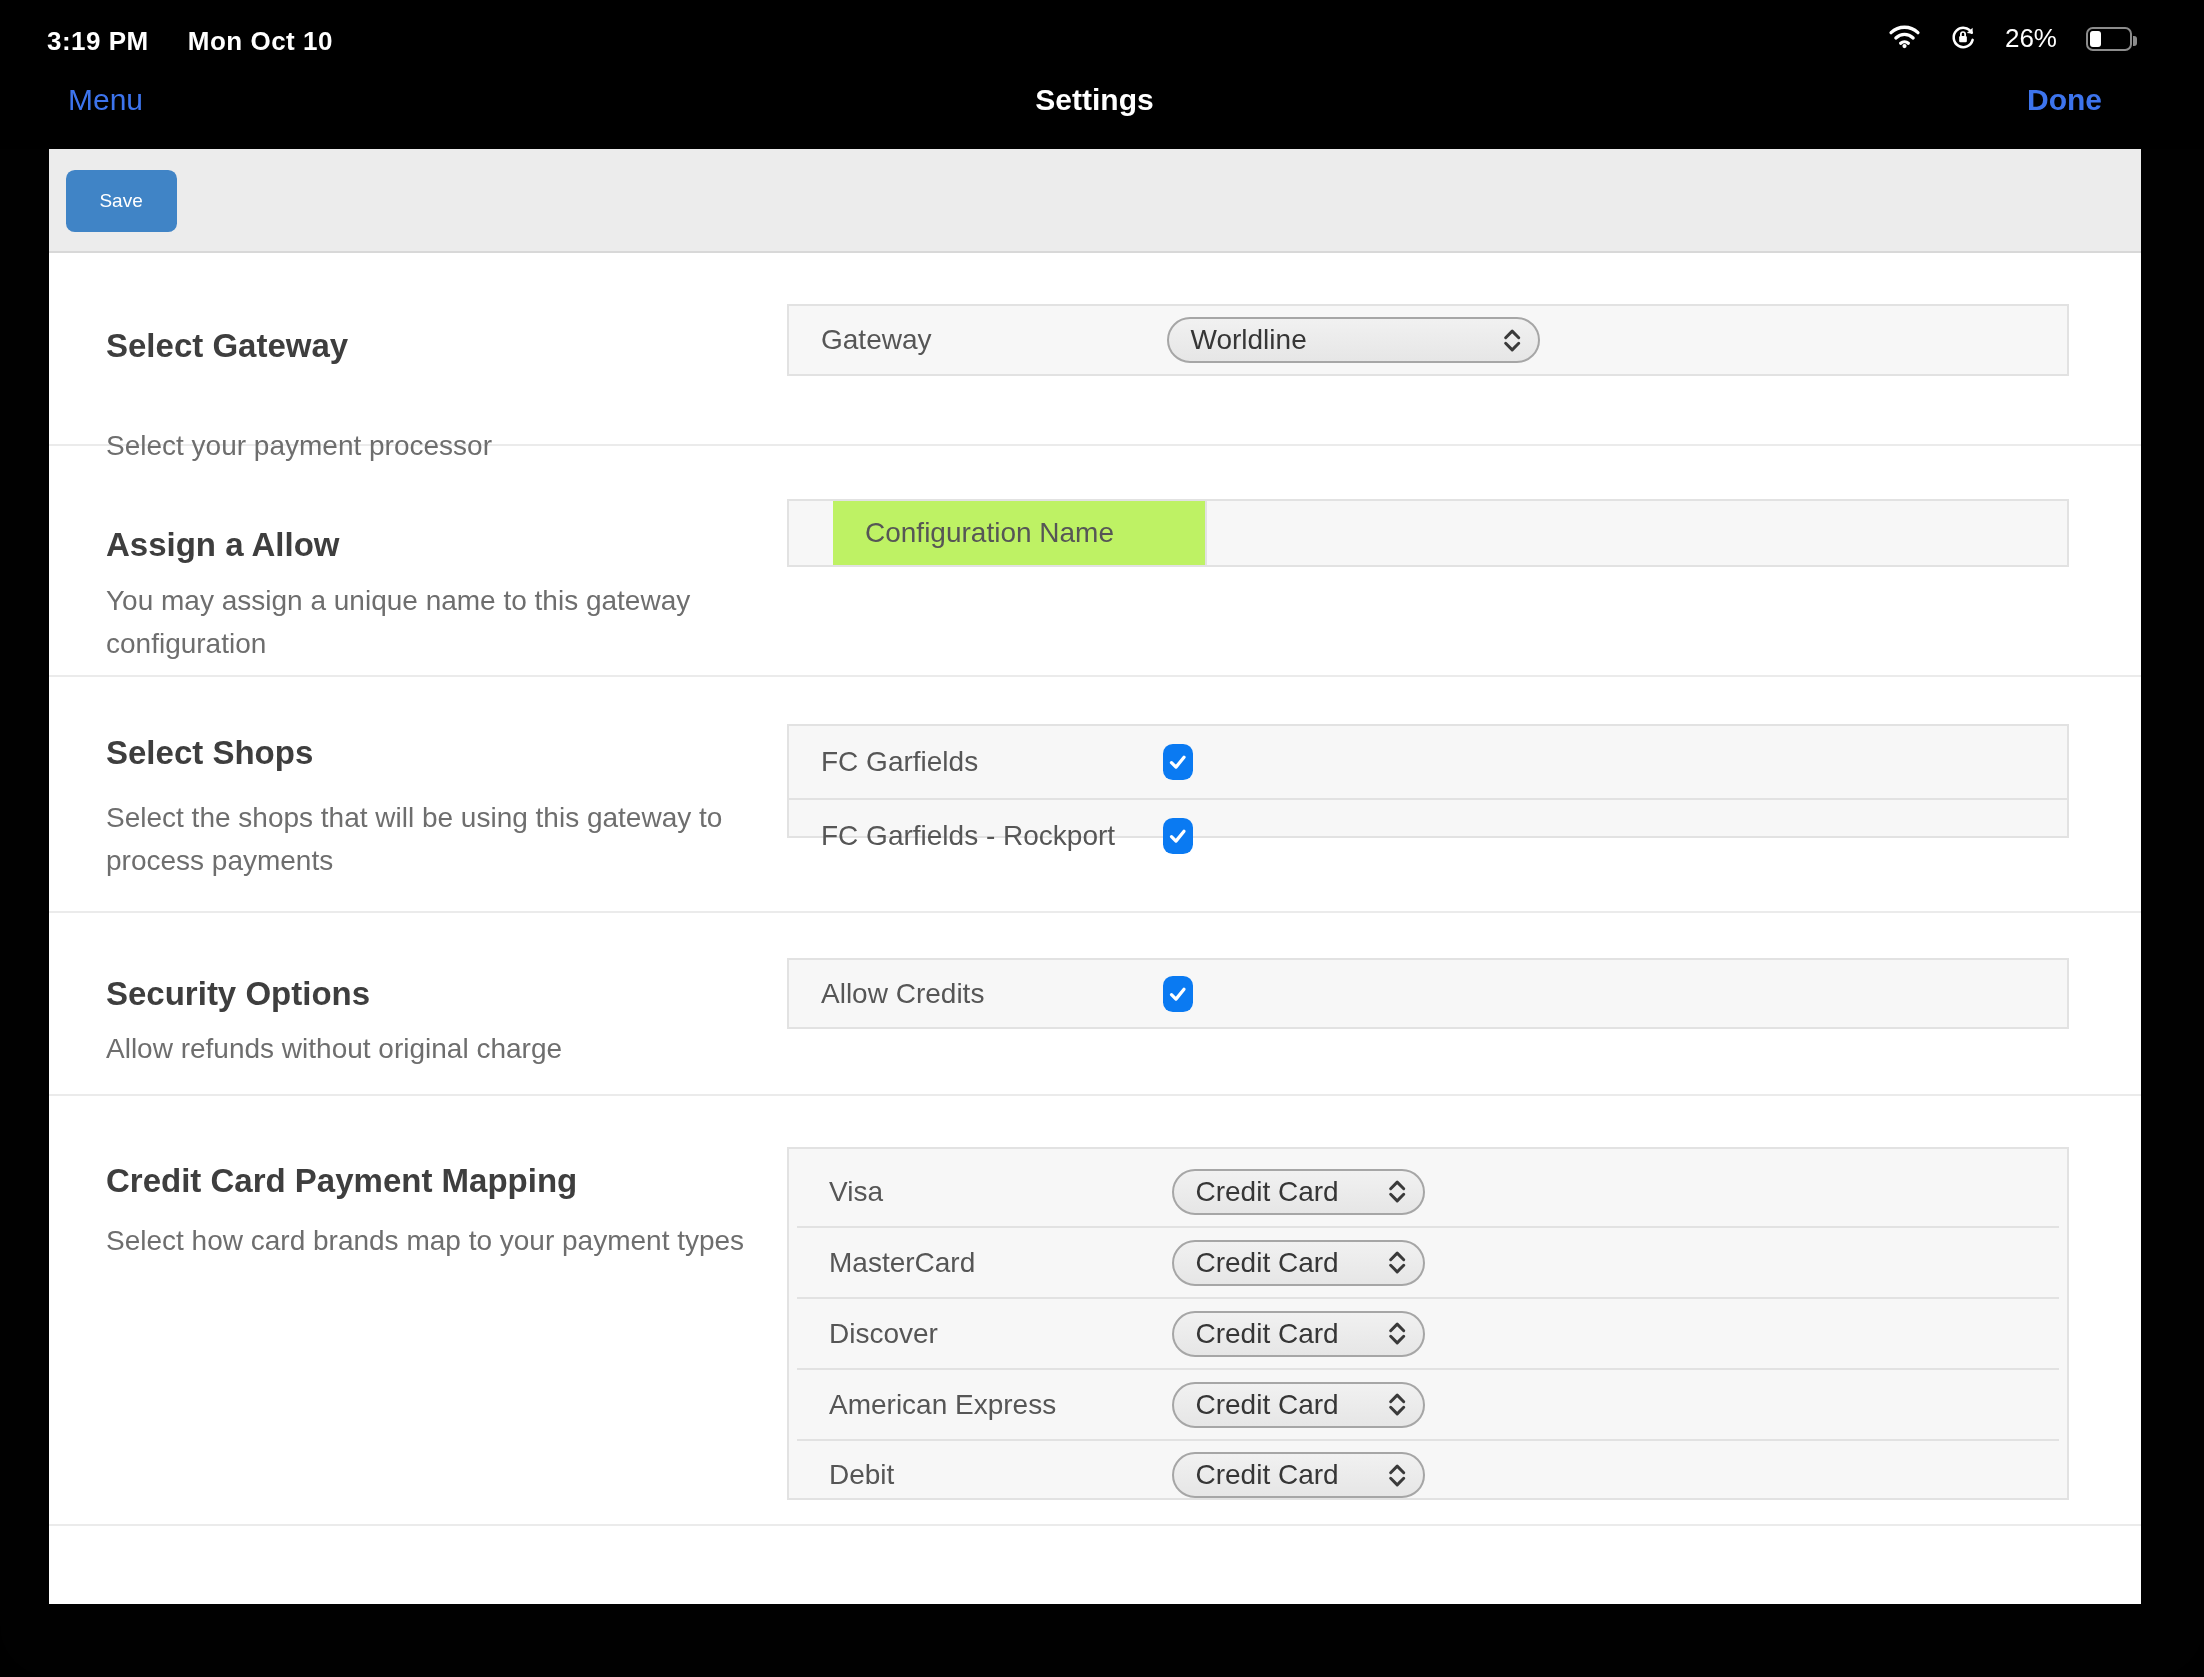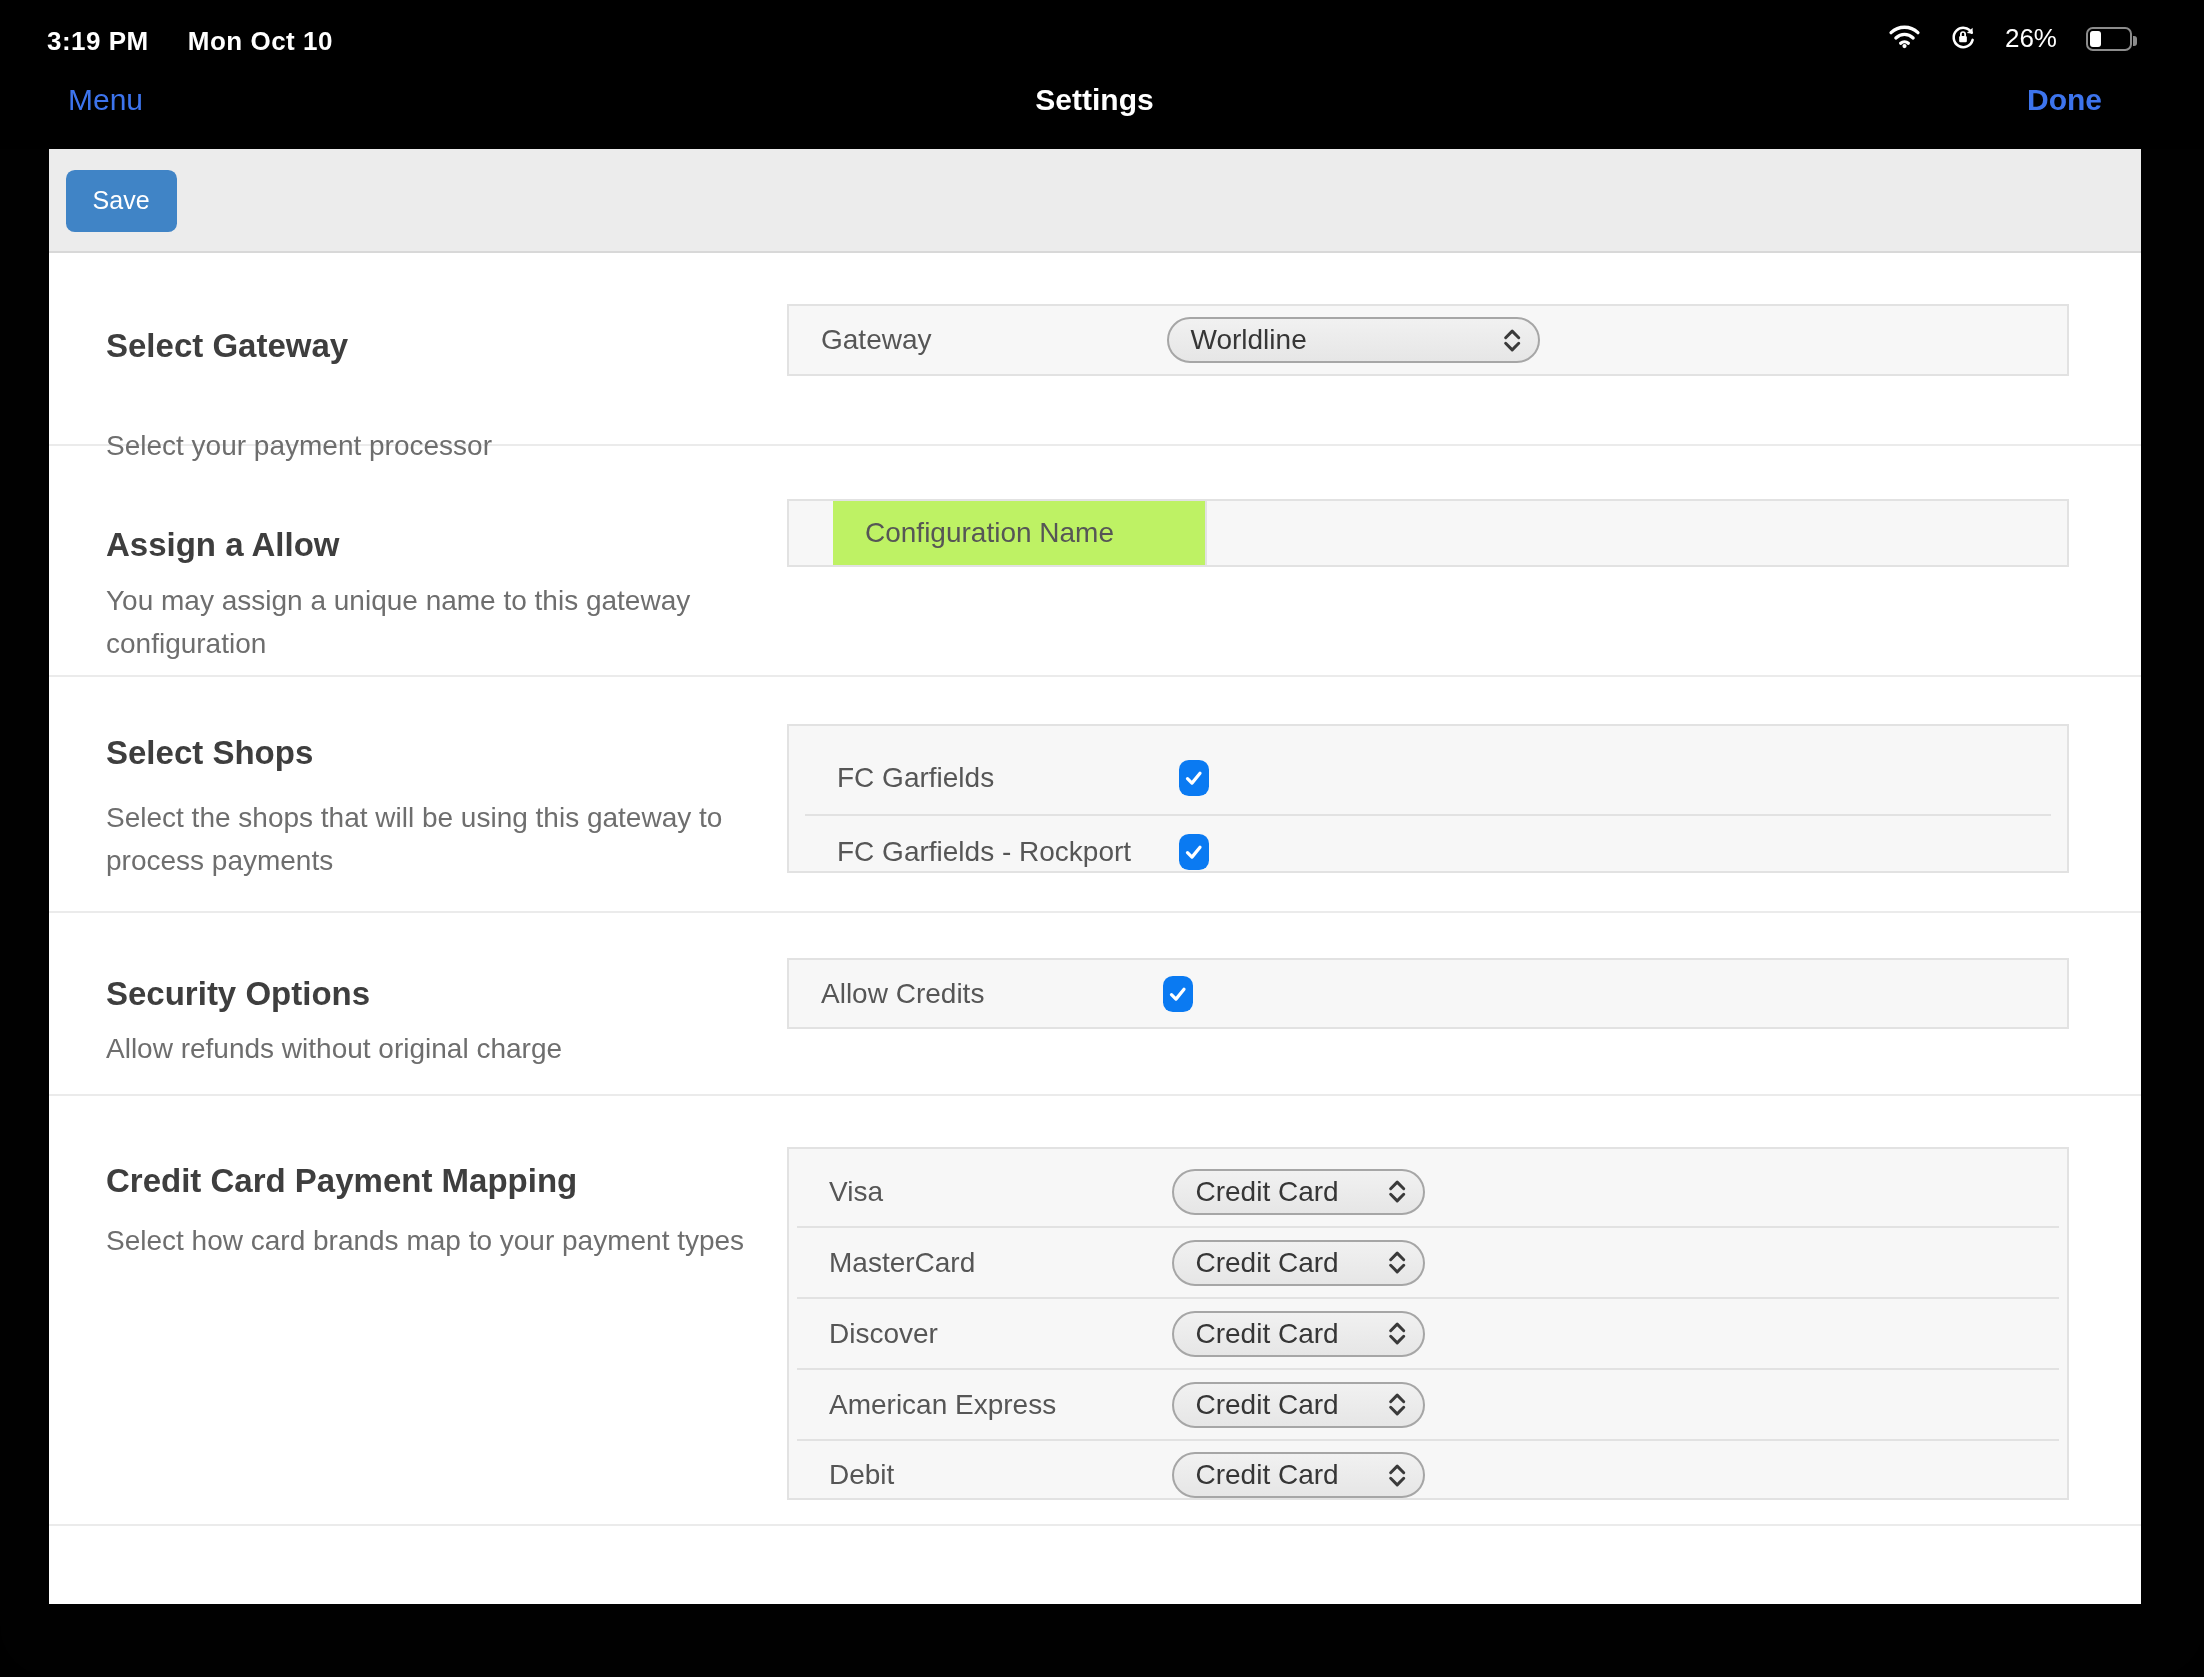--- a/index.html
+++ b/index.html
@@ -25,21 +25,21 @@
   .nav-title{position:absolute;left:0;top:23.4px;width:2189px;text-align:center;
              font-size:30px;font-weight:700;color:#fff;}
   .nav-done{position:absolute;right:102px;top:23.4px;font-size:30px;font-weight:700;color:#3d74ed;cursor:pointer;}
 
   
   .content{position:absolute;left:49px;top:149px;width:2092px;height:1455px;background:#fff;}
 
   .savebar{position:absolute;left:0;top:0;width:100%;height:104px;background:#ececec;
            border-bottom:2px solid #d8d8d8;box-sizing:border-box;}
   .save-btn{position:absolute;left:16.6px;top:20.5px;width:111px;height:62px;background:#4084c6;
-            border:none;border-radius:8.8px;color:#fff;font-size:25px;
+            border:none;border-radius:8.8px;color:#fff;font-size:19px;
             font-family:"Liberation Sans", sans-serif;cursor:pointer;}
 
   .divider{position:absolute;left:0;width:100%;height:0;border-top:2px solid #ebebeb;}
 
   .sec-head{position:absolute;left:57px;font-size:33px;font-weight:700;color:#3e3e3e;}
   .sec-desc{position:absolute;left:57px;font-size:28px;line-height:43px;color:#6e6e6e;}
 
   .rowbox{position:absolute;left:738px;width:1282px;background:#f7f7f7;
           border:2px solid #e2e2e2;box-sizing:border-box;}
   .row-label{position:absolute;left:32px;top:50%;transform:translateY(-50%);
@@ -137,21 +137,21 @@
     <div class="sec-head" style="top:377px">Assign a Allow</div>
     <div class="sec-desc" style="top:430px;width:585px">You may assign a unique name to this gateway configuration</div>
     <div class="rowbox" style="top:350px;height:68px">
       <div class="cell-label">
         <span class="row-label">Configuration Name</span>
       </div>
     </div>
 
     <div class="sec-head" style="top:585px">Select Shops</div>
     <div class="sec-desc" style="top:647px;width:639px">Select the shops that will be using this gateway to process payments</div>
-    <div class="rowbox" style="top:575px;height:149px;padding:16px">
+    <div class="rowbox" style="top:575px;height:114px;padding:0">
       <div class="row-inner" style="height:72px">
         <span class="row-label">FC Garfields</span>
         <div class="checkbox">
           <svg width="21.5" height="21.5" viewBox="0 0 24 24" fill="none" stroke="#fff" stroke-width="3.6" stroke-linecap="round" stroke-linejoin="round">
               <polyline points="5,13 10,18 19,7"></polyline>
             </svg>
         </div>
       </div>
       <div class="row-inner" style="height:71px">
         <span class="row-label">FC Garfields - Rockport</span>

